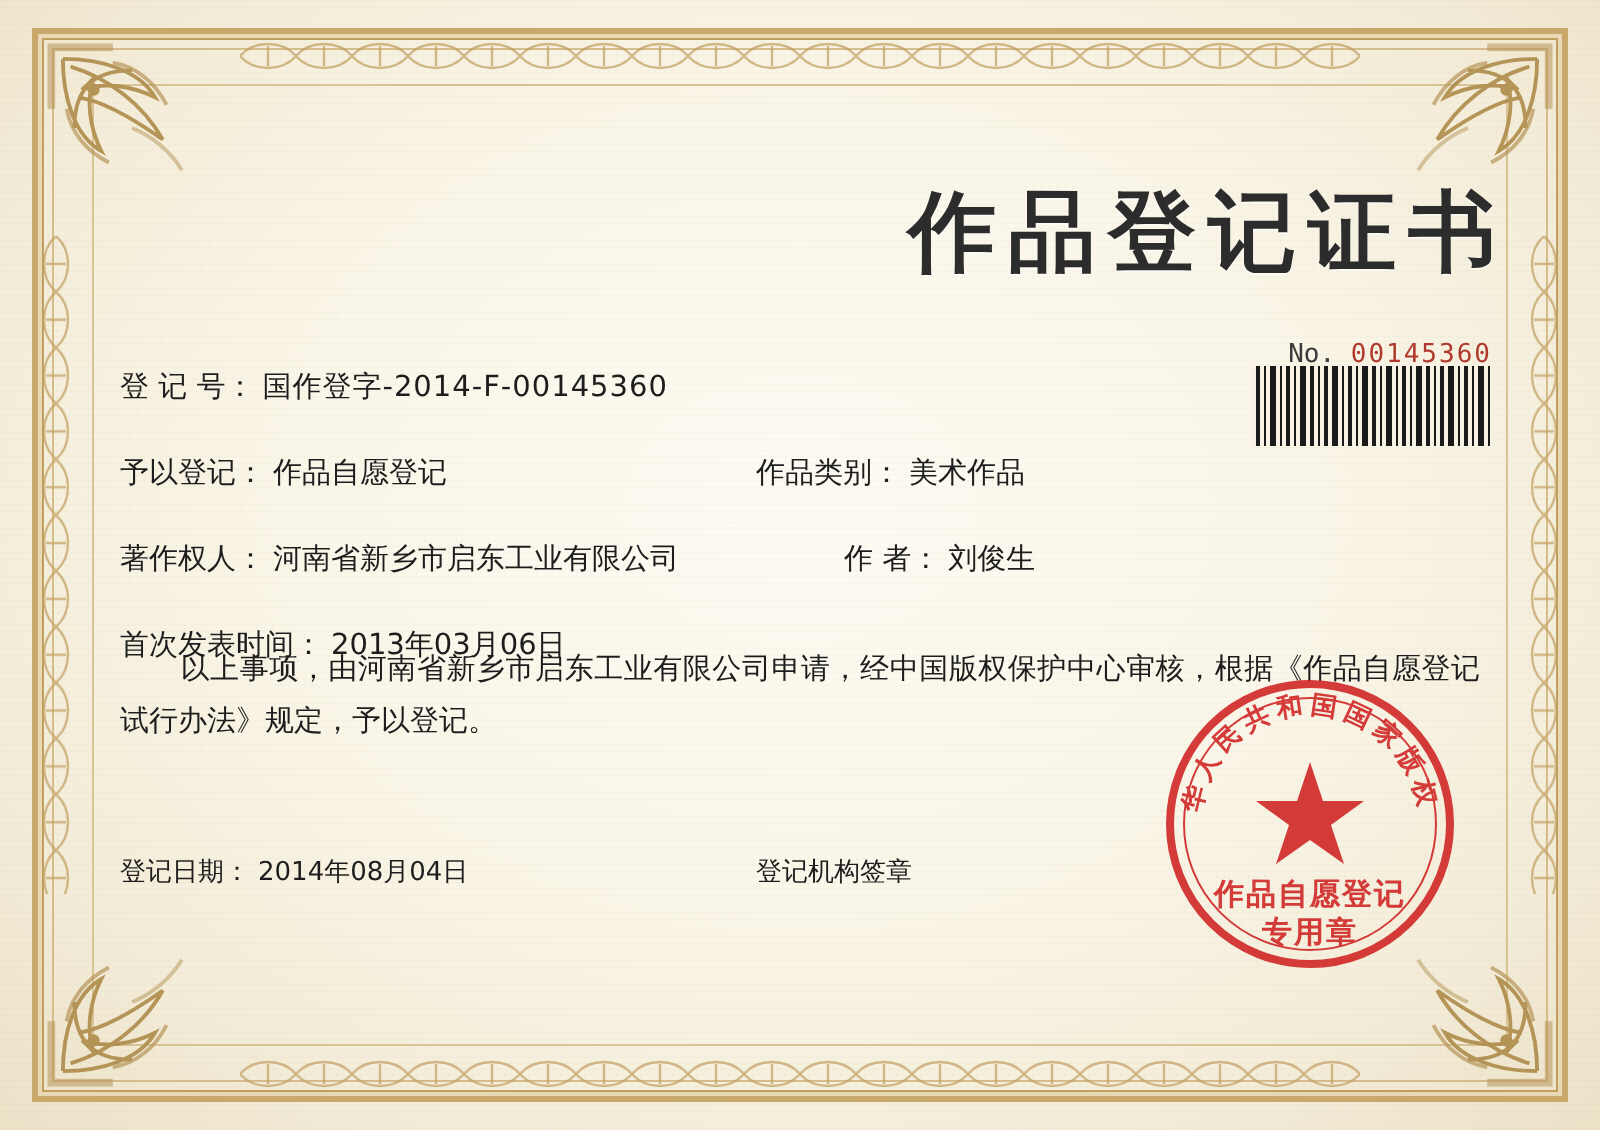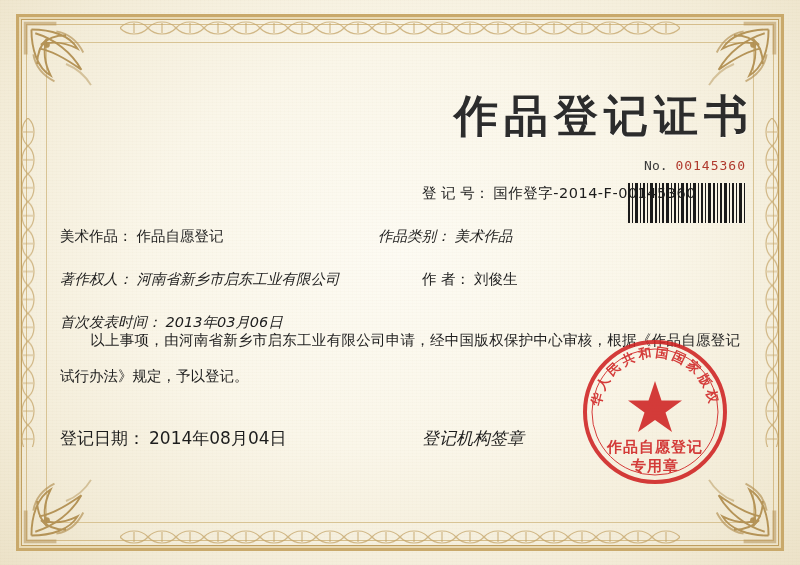--- a/index.html
+++ b/index.html
@@ -82,21 +82,21 @@
     font-size: 44px;
     font-weight: bold;
     letter-spacing: 6px;
     color: #2c2c2c;
     margin-top: 45px;
     text-shadow: 0 1px 0 rgba(255,255,255,.5);
   }
   .no-row {
     position: absolute;
     right: 8px;
-    top: 116px;
+    top: 128px;
     font-family: "DejaVu Sans Mono", monospace;
     font-size: 13px;
     color: #3a3a3a;
   }
   .no-row .num {
     color: #b03a2e;
     letter-spacing: 1px;
   }
   .barcode {
     position: absolute;
@@ -112,61 +112,59 @@
     left: 14px;
     right: 14px;
     top: 142px;
     font-family: "DejaVu Sans", "Liberation Sans", sans-serif;
     font-size: 14.5px;
     color: #1d1d1d;
   }
   .row {
     display: flex;
     margin-bottom: 24px;
-    justify-content: flex-end;
   }
   .cell {
     display: flex;
     align-items: baseline;
     white-space: nowrap;
   }
   .cell.left  { width: 318px; }
-  .cell.right { flex: 1; font-style: italic; }
+  .cell.right { flex: 1; }
   .lbl {
     color: #1d1d1d;
   }
   .val {
     color: #1d1d1d;
     margin-left: 4px;
   }
   .reg-no .val {
     letter-spacing: .5px;
   }
   .para {
     position: absolute;
     left: 14px;
     right: 14px;
     top: 280px;
     font-family: "DejaVu Sans", "Liberation Sans", sans-serif;
     font-size: 14.5px;
-    line-height: 36px;
+    line-height: 26px;
     color: #1d1d1d;
     text-align: justify;
   }
   .para .indent { display: inline-block; width: 30px; }
   .footer {
     position: absolute;
     left: 14px;
     right: 14px;
     top: 385px;
     font-family: "DejaVu Sans", "Liberation Sans", sans-serif;
-    font-size: 17px;
+    font-size: 13px;
     color: #1d1d1d;
     display: flex;
-    gap: 44px;
   }
   .footer .cell.left { width: 318px; }
 
   
   .seal {
     position: absolute;
     right: 70px;
     top: 337px;
     width: 150px;
     height: 150px;
@@ -313,21 +311,21 @@
 
       <div class="row reg-no">
         <div class="cell left">
           <span class="lbl">登 记 号：</span>
           <span class="val">国作登字-2014-F-00145360</span>
         </div>
       </div>
 
       <div class="row">
         <div class="cell left">
-          <span class="lbl">美术作品：</span>
+          <span class="lbl">予以登记：</span>
           <span class="val">作品自愿登记</span>
         </div>
         <div class="cell right">
           <span class="lbl">作品类别：</span>
           <span class="val">美术作品</span>
         </div>
       </div>
 
       <div class="row">
         <div class="cell right">

